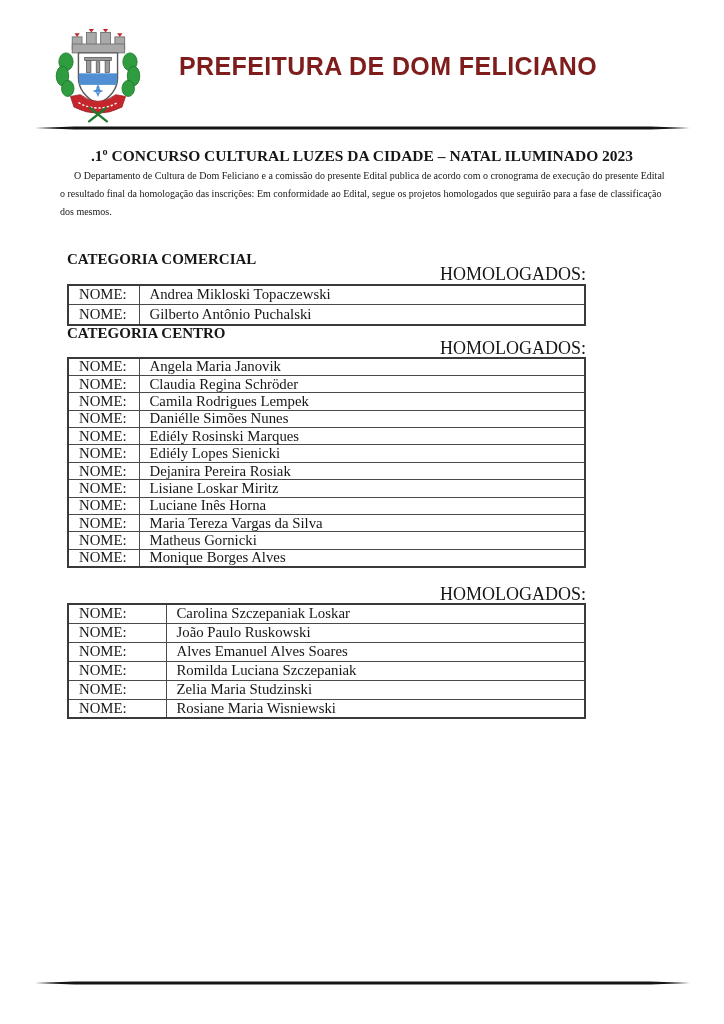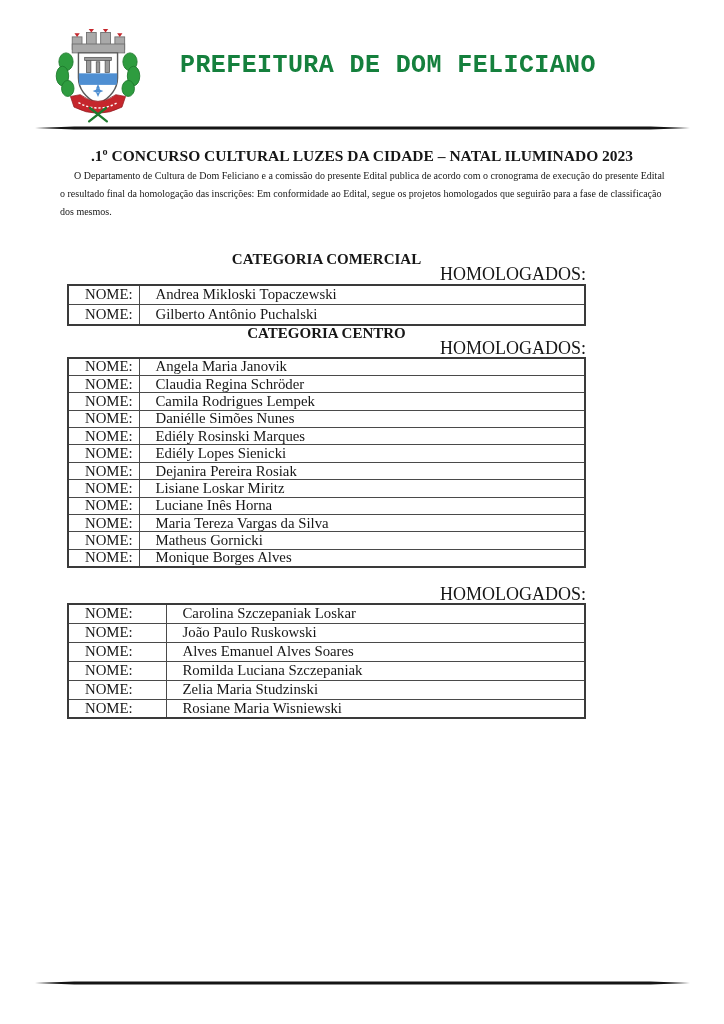--- a/index.html
+++ b/index.html
@@ -22,54 +22,54 @@
     color:var(--text);
     font-family:"Liberation Serif","DejaVu Serif",serif;
     overflow:hidden;
   }
   
   .letterhead{position:absolute;top:0;left:0;width:724px;height:126px;}
   .logo{position:absolute;left:52px;top:28px;width:92px;height:96px;}
   .org-lines{
     position:absolute;left:52px;top:48px;width:672px;
     text-align:center;
-    font-family:Liberation Mono, monospace;
+    font-family:Liberation Sans, sans-serif;
     font-weight:bold;font-size:25px;line-height:36px;letter-spacing:.4px;
-    color:#15803d;
+    color:#7f1d1d;
   }
   .rule{
     position:absolute;left:35px;width:655px;height:4px;background:#151515;
     clip-path:polygon(0% 50%,6% 10%,94% 10%,100% 50%,94% 90%,6% 90%);
   }
   .rule-top{top:126px;}
   .rule-bottom{top:981px;}
   
   .doc-title{
     margin:0;position:absolute;top:146px;left:0;width:724px;
     text-align:center;font-weight:bold;font-size:15.5px;line-height:19px;
   }
   .intro{
     margin:0;position:absolute;top:167px;left:60px;width:606px;
     font-size:10px;line-height:17.9px;text-indent:14px;
   }
   .sections{position:absolute;top:239px;left:67px;width:519px;}
-  .section h2{margin:0;font-size:15px;line-height:15px;font-weight:bold;text-align:center;}
+  .section h2{margin:0;font-size:15px;line-height:15px;font-weight:bold;}
   .section .subtitle{font-size:18px;line-height:14.5px;text-align:right;}
   .section-0{margin-top:13px;}
   .section-1{}
   .section-2{margin-top:19px;}
   table{
     width:519px;border-collapse:collapse;margin-top:2px;
     border:2px solid var(--border-strong);
     table-layout:fixed;
   }
   td{
     border:1px solid var(--border);
     font-size:14.8px;line-height:15px;
-    padding:0 16px;vertical-align:middle;
+    padding:0 10px;vertical-align:middle;
     box-sizing:border-box;
     white-space:nowrap;overflow:hidden;
   }
   .section-0 tr{height:20px;}
   .section-1 tr{height:17.4px;}
   .section-2 tr{height:19px;}
   .section-0 .label-cell,.section-1 .label-cell{width:71px;}
   .section-2 .label-cell{width:98px;}
 </style>
 </head>

